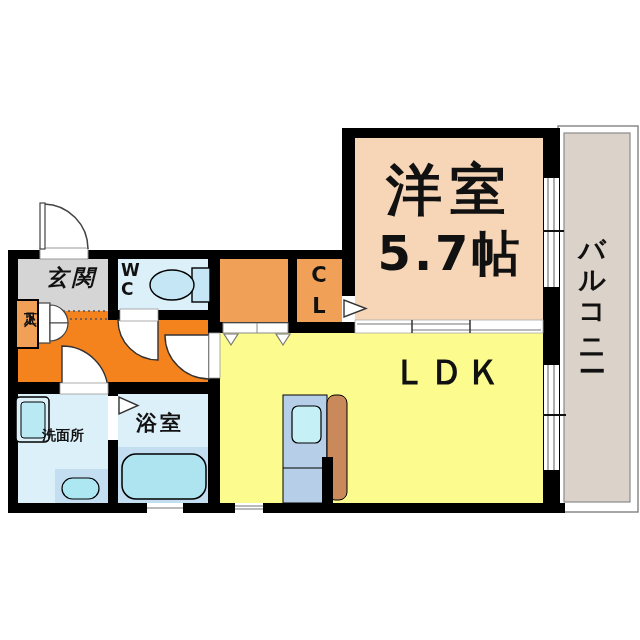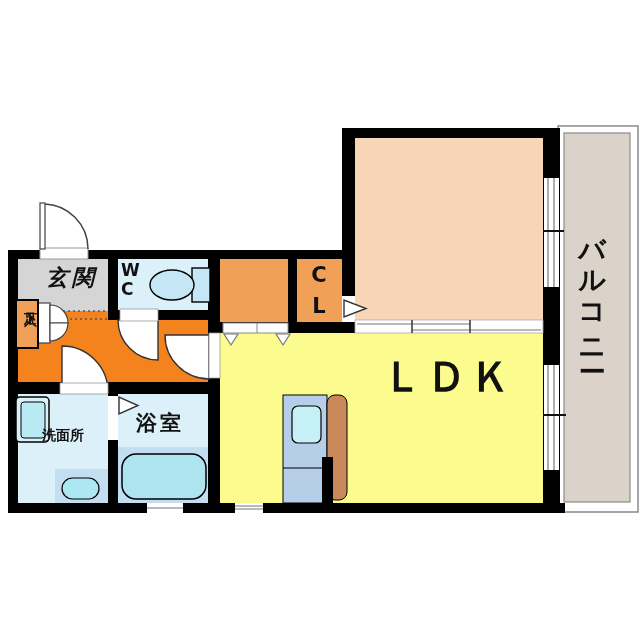--- a/index.html
+++ b/index.html
@@ -123,21 +123,23 @@
 
   <div class="lbl" style="left:121px;top:261px;font-size:17px;line-height:19px;">W
 C</div>
 
   <div class="lbl vert" style="left:17px;top:302px;font-size:13px;width:20px;text-align:center;">下足入</div>
 
 
   <div class="lbl ctr" style="left:298px;top:260px;width:42px;font-size:21px;line-height:31px;">C
 L</div>
 
+  <div class="lbl ctr" style="left:355px;top:160px;width:190px;font-size:56px;letter-spacing:8px;">洋室</div>
+  <div class="lbl ctr" style="left:352px;top:228px;width:196px;font-size:48px;letter-spacing:3px;">5.7帖</div>
 
-  <div class="lbl ctr" style="left:340px;top:354px;width:216px;font-size:42px;letter-spacing:2px;">ＬＤＫ</div>
+  <div class="lbl ctr" style="left:340px;top:354px;width:216px;font-size:35px;letter-spacing:2px;">ＬＤＫ</div>
 
   <div class="lbl" style="left:42px;top:428px;font-size:14px;">洗面所</div>
 
   <div class="lbl" style="left:136px;top:412px;font-size:21px;letter-spacing:3px;">浴室</div>
 
   <div class="lbl vert" style="left:578px;top:218px;font-size:27px;font-weight:600;letter-spacing:4px;height:200px;">バルコニー</div>
 </div>
 
 </body></html>

